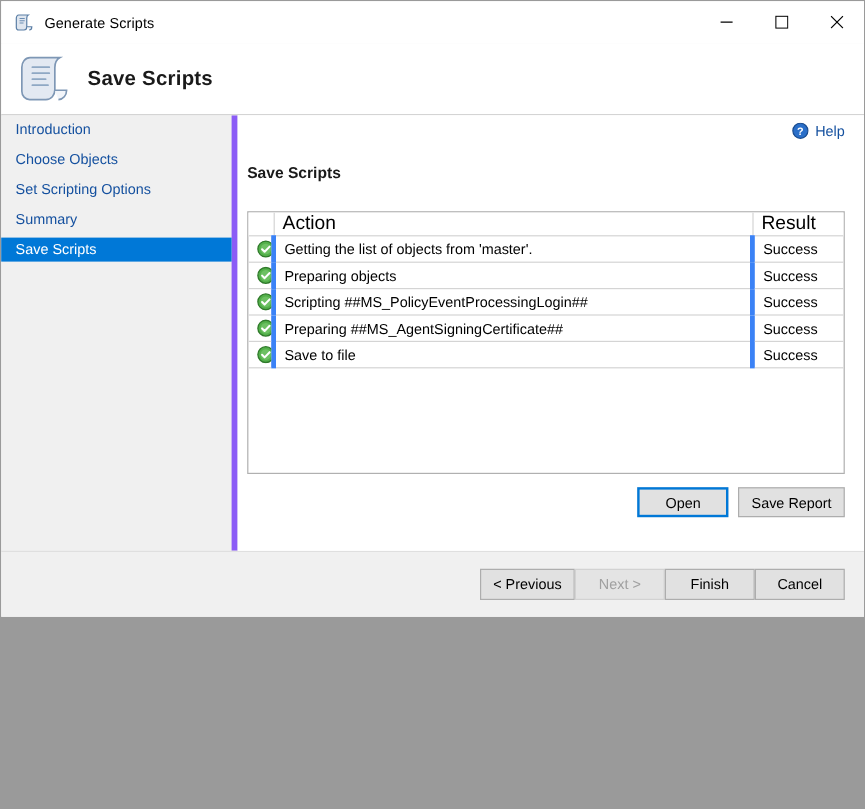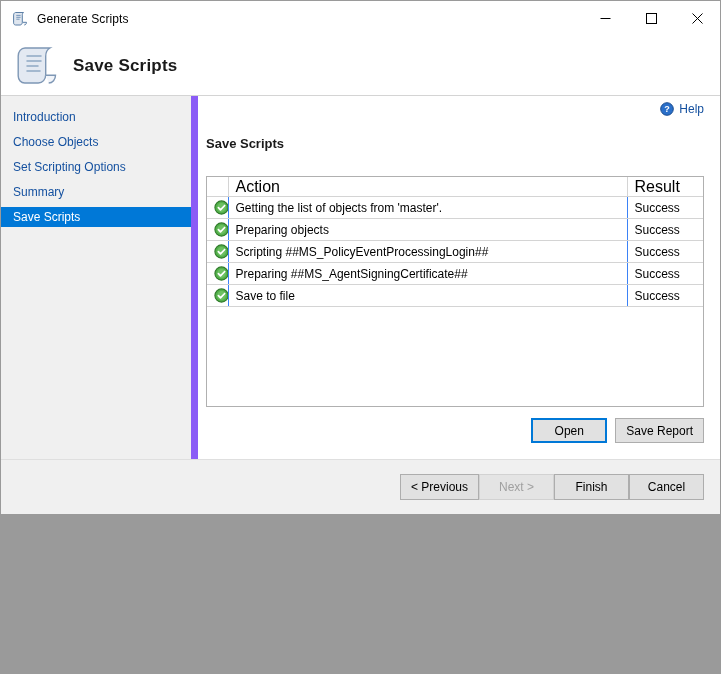--- a/index.html
+++ b/index.html
@@ -93,23 +93,23 @@
   
   .body-area {
     flex: 1 1 auto;
     display: flex;
     min-height: 0;
   }
   .sidebar {
     width: 197px;
     background: #f0f0f0;
     flex: 0 0 auto;
-    padding-top: 11px;
+    padding-top: 2px;
     box-sizing: border-box;
-    border-right: 7px solid #8b5cf6;
+    border-right: 5px solid #8b5cf6;
   }
   .side-item {
     height: 20px;
     line-height: 20px;
     padding-left: 12px;
     font-size: 12px;
     color: #14509f;
     margin-bottom: 5px;
     white-space: nowrap;
   }
@@ -179,21 +179,21 @@
     border-bottom: 1px solid #d4d4d4;
     padding: 0 0 0 7px;
     color: #000;
     font-size: 16px;
   }
   table.grid th.th-icon { padding: 0; }
   table.grid th:last-child { border-right: none; margin-left: 28px; }
 
   table.grid td {
     height: 21px;
-    border-right: 1px solid #3b82f6;
+    border-right: 4px solid #3b82f6;
     border-bottom: 1px solid #d4d4d4;
     padding: 0 0 0 7px;
     color: #000;
     white-space: nowrap;
     overflow: hidden;
     text-overflow: ellipsis;
   }
   table.grid td:last-child { border-right: none; }
   td.cell-icon {
     padding: 0;
@@ -202,21 +202,21 @@
   }
   .check-icon { width: 15px; height: 15px; display: inline-block; vertical-align: middle; }
 
   
   .action-row {
     display: flex;
     justify-content: flex-end;
     gap: 8px;
     margin: 11px 16px 0 0;
     flex: 0 0 auto;
-    padding-bottom: 16px;
+    padding-bottom: 28px;
   }
   .btn {
     min-width: 76px;
     height: 25px;
     background: #e1e1e1;
     border: 1px solid #adadad;
     font-size: 12px;
     color: #000;
     font-family: "Liberation Sans", sans-serif;
     display: inline-flex;

